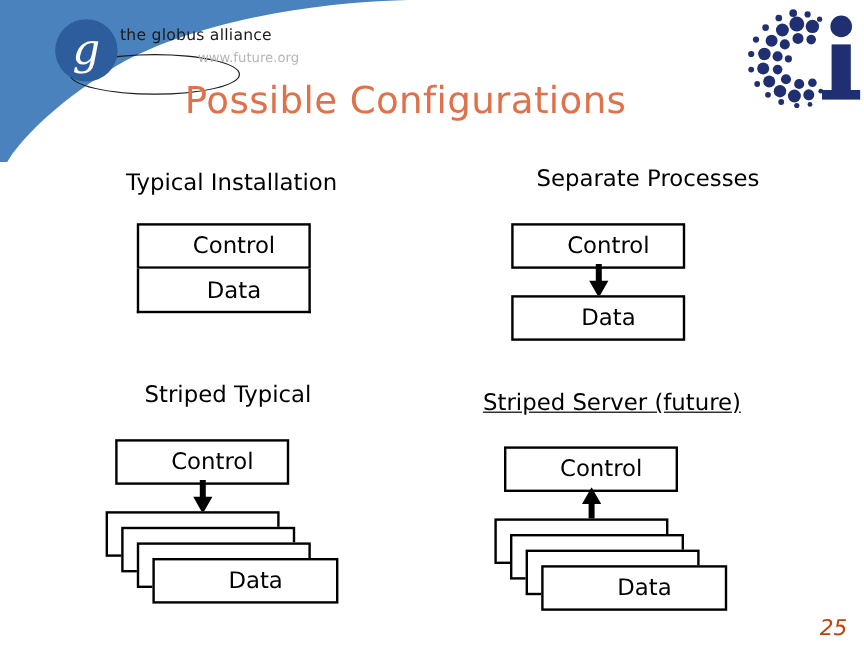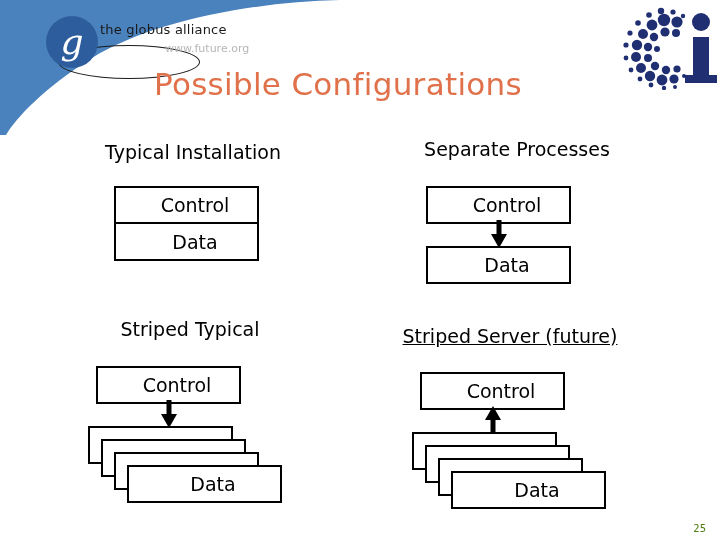--- a/index.html
+++ b/index.html
@@ -38,22 +38,22 @@
 
   
   .panel{position:absolute;}
   .panel-title{position:absolute;text-align:center;color:#000;font-size:19px;white-space:nowrap;
       font-family:"DejaVu Sans","Liberation Sans",sans-serif;}
   .nbox{position:absolute;background:#fff;border:2px solid #000;box-sizing:border-box;
       display:flex;align-items:center;justify-content:center;
       font-size:19px;color:#000;font-family:"DejaVu Sans","Liberation Sans",sans-serif;padding-left:17px;}
   .nbox.joined-bottom{border-top-width:0;}
   .arrow{position:absolute;}
-  .pagenum{position:absolute;right:14px;bottom:6px;color:#4d7c0f;font-size:10px;
-      font-family:"DejaVu Sans","Liberation Sans",sans-serif;}
+  .pagenum{position:absolute;right:14px;bottom:6px;color:#c2410c;font-size:18px;
+      font-family:"DejaVu Sans","Liberation Sans",sans-serif;font-style:italic;}
 </style>
 </head>
 <body>
 
 <div id="slide">
 
   <div class="swoosh-wrap">
     <svg width="340" height="135" viewBox="0 0 340 135">
       <path d="M0,0 L340,0 C250,2 150,22 92,58 C44,88 16,118 6,135 L0,135 Z" fill="#4A82BD"></path>
     </svg>
@@ -115,21 +115,21 @@
   <div class="slide-title">Possible Configurations</div>
 
   <div class="panel">
     <div class="panel-title" style="left:40px;top:128px;width:306px;margin-top:13px;">Typical Installation</div>
 
     <div class="nbox" style="left:114px;top:186px;width:145px;height:38px;">Control</div>
     <div class="nbox joined-bottom" style="left:114px;top:224px;width:145px;height:37px;">Data</div>
   </div>
 
   <div class="panel">
-    <div class="panel-title" style="left:367px;top:138px;width:300px;">Separate Processes</div>
+    <div class="panel-title" style="left:390px;top:138px;width:300px;">Separate Processes</div>
 
     <div class="nbox" style="left:426px;top:186px;width:145px;height:38px;">Control</div>
 
     <div class="arrow" style="left:484px;top:220px;">
       <svg width="30" height="30" viewBox="0 0 30 30">
         <line x1="15" y1="0" x2="15" y2="20" stroke="#000" stroke-width="5"></line>
         <polygon points="15,28 7,14 23,14" fill="#000"></polygon>
       </svg>
     </div>
 

